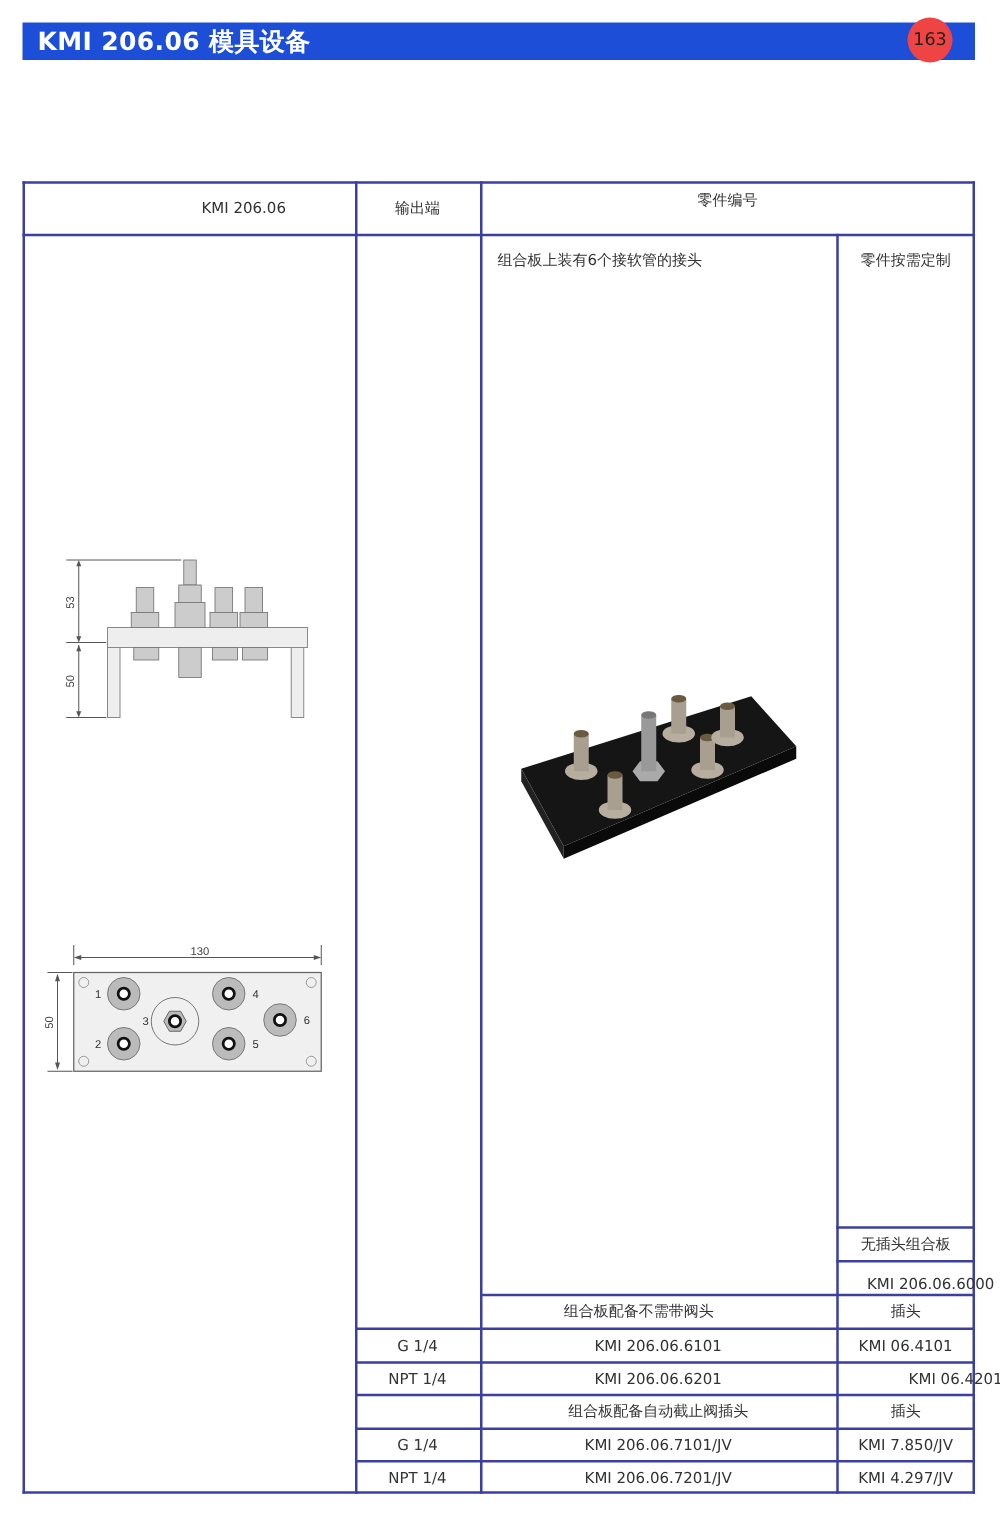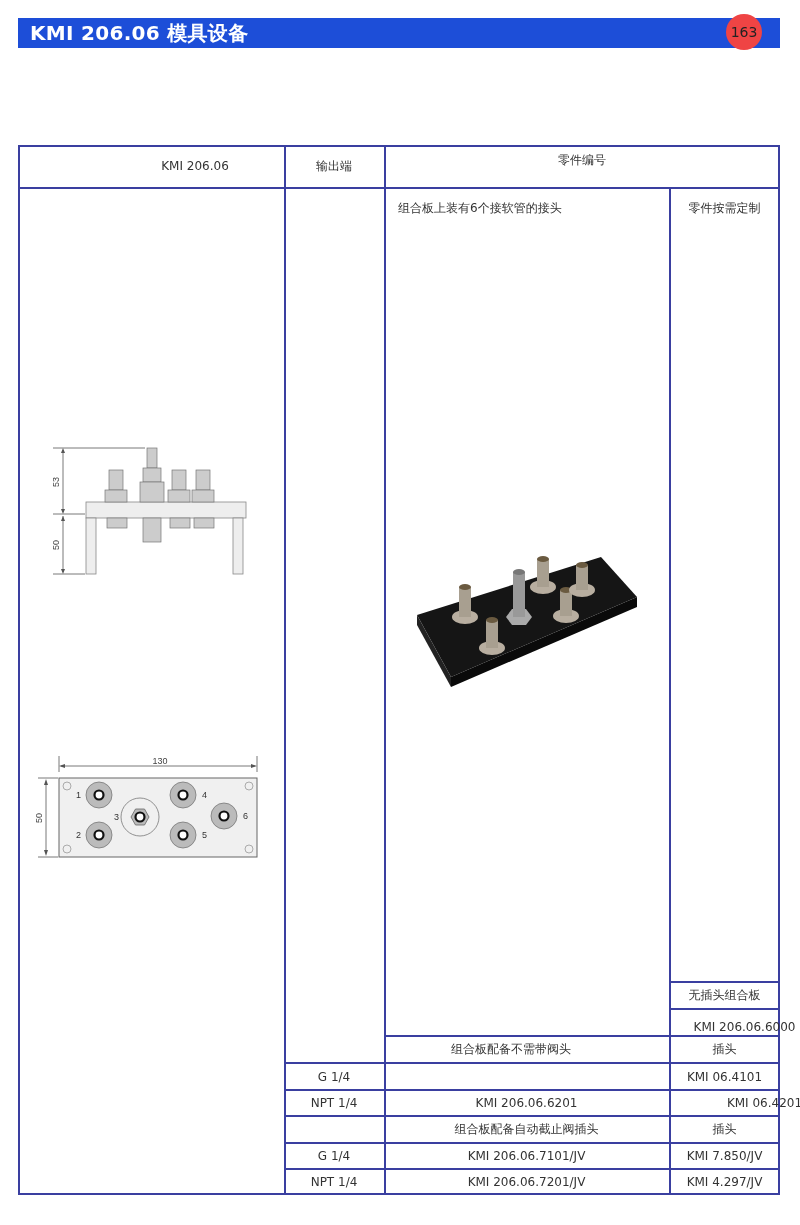--- a/index.html
+++ b/index.html
@@ -50,20 +50,21 @@
 
   <div class="cell" style="left:366px;top:44px;width:285px;height:38px;justify-content:flex-start;padding-left:14px;box-sizing:border-box;">组合板上装有6个接软管的接头</div>
   <div class="cell" style="left:651px;top:44px;width:111px;height:38px;">零件按需定制</div>
 
   <div class="cell" style="left:651px;top:838px;width:111px;height:25px;">无插头组合板</div>
   <div class="cell" style="left:651px;top:865px;width:111px;height:34px;margin-left:20px;">KMI 206.06.6000</div>
 
   <div class="cell" style="left:366px;top:892px;width:254px;height:25px;font-family:Liberation Mono, monospace;">组合板配备不需带阀头</div>
   <div class="cell" style="left:651px;top:892px;width:111px;height:25px;">插头</div>
   <div class="cell" style="left:266px;top:919px;width:100px;height:25px;">G 1/4</div>
+  <div class="cell" style="left:366px;top:919px;width:285px;height:25px;">KMI 206.06.6101</div>
   <div class="cell" style="left:651px;top:919px;width:111px;height:25px;">KMI 06.4101</div>
   <div class="cell" style="left:266px;top:946px;width:100px;height:24px;">NPT 1/4</div>
   <div class="cell" style="left:366px;top:946px;width:285px;height:24px;">KMI 206.06.6201</div>
   <div class="cell" style="left:651px;top:946px;width:111px;height:24px;padding-left:40px;">KMI 06.4201</div>
 
   <div class="cell" style="left:366px;top:972px;width:285px;height:25px;">组合板配备自动截止阀插头</div>
   <div class="cell" style="left:651px;top:972px;width:111px;height:25px;">插头</div>
   <div class="cell" style="left:266px;top:999px;width:100px;height:24px;">G 1/4</div>
   <div class="cell" style="left:366px;top:999px;width:285px;height:24px;">KMI 206.06.7101/JV</div>
   <div class="cell" style="left:651px;top:999px;width:111px;height:24px;">KMI 7.850/JV</div>

